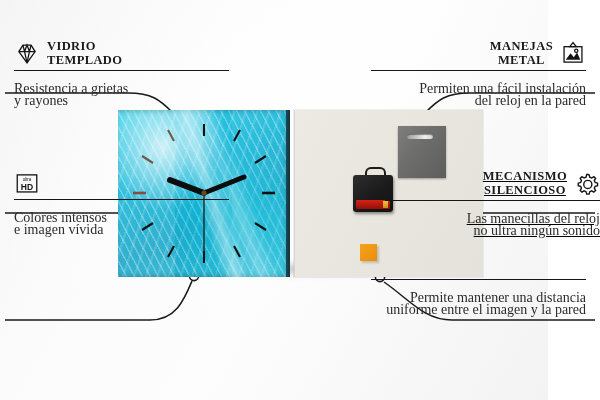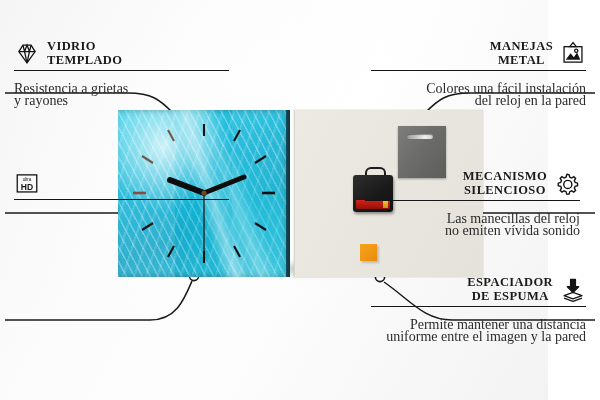--- a/index.html
+++ b/index.html
@@ -41,21 +41,21 @@
   }
   .feat.right .desc{text-align:right;}
   .ico{width:26px;height:26px;flex:0 0 26px;display:block;}
   .ico svg{display:block;width:26px;height:26px;}
 
   
   #f-vidrio   {left:14px;  top:40px;}
   #f-hd       {left:14px;  top:170px;}
   #f-bordes   {left:14px;  top:278px;}
   #f-manejas  {left:371px; top:40px;}
-  #f-mecanismo{left:365px; top:170px;}
+  #f-mecanismo{left:385px; top:170px;text-decoration:underline;}
   #f-espaciador{left:371px;top:276px;}
 
   
   #product{position:absolute;left:118px;top:110px;width:365px;height:167px;}
   #shadow{
     position:absolute;left:124px;top:262px;width:362px;height:20px;
     background:radial-gradient(ellipse 50% 50% at 50% 35%,rgba(90,90,95,.40),rgba(120,120,125,0) 72%);
     filter:blur(3px);
   }
   #clock{
@@ -201,71 +201,62 @@
     <div class="head">
       <span class="ico">
         <svg viewBox="0 0 32 32">
           <rect x="4" y="6" width="24" height="21" fill="none" stroke="#141414" stroke-width="1.6"></rect>
           <text x="16" y="14" font-family="Liberation Sans, sans-serif" font-size="5.5" fill="#141414" text-anchor="middle">ultra</text>
           <text x="16" y="24" font-family="Liberation Sans, sans-serif" font-size="10.5" font-weight="bold" fill="#141414" text-anchor="middle">HD</text>
         </svg>
       </span>
     </div>
     <div class="rule"></div>
+    <div class="desc">Colores intensos
+e imagen vívida</div>
   </div>
 
 
   <div class="feat right" id="f-manejas">
     <div class="head">
       <div class="ttl">MANEJAS
 METAL</div>
       <span class="ico">
         <svg viewBox="0 0 32 32" fill="none" stroke="#141414" stroke-width="1.6">
           <path d="M16 2 L12 7 H20 Z"></path>
           <rect x="5" y="7" width="22" height="19"></rect>
           <path d="M7 23 L13 15 L17 20 L21 14 L25 23 Z" fill="#141414" stroke="none"></path>
           <circle cx="20" cy="12" r="2"></circle>
         </svg>
       </span>
     </div>
     <div class="rule"></div>
-    <div class="desc">Colores una fácil instalación
+    <div class="desc">Permiten una fácil instalación
 del reloj en la pared</div>
   </div>
 
   <div class="feat right" id="f-mecanismo">
     <div class="head">
       <div class="ttl">MECANISMO
 SILENCIOSO</div>
       <span class="ico">
         <svg viewBox="0 0 32 32" fill="none" stroke="#141414" stroke-width="1.7">
           <path d="M16 4 L18.6 4.6 L19.4 7.6 L21.8 8.6 L24.4 7 L26.6 9.2 L25 11.8 L26 14.2
                    L29 15 L29 18 L26 18.8 L25 21.2 L26.6 23.8 L24.4 26 L21.8 24.4 L19.4 25.4
                    L18.6 28.4 L15.6 28.4 L14.8 25.4 L12.4 24.4 L9.8 26 L7.6 23.8 L9.2 21.2
                    L8.2 18.8 L5.2 18 L5.2 15 L8.2 14.2 L9.2 11.8 L7.6 9.2 L9.8 7 L12.4 8.6
                    L14.8 7.6 L15.6 4.6 Z"></path>
           <circle cx="17" cy="16.5" r="5"></circle>
         </svg>
       </span>
     </div>
     <div class="rule"></div>
     <div class="desc">Las manecillas del reloj
-no emiten vívida sonido</div>
+no ultra ningún sonido</div>
   </div>
 
   <div class="feat right" id="f-espaciador">
-    <div class="head">
-      <div class="ttl">ESPACIADOR
-DE ESPUMA</div>
-      <span class="ico">
-        <svg viewBox="0 0 32 32" fill="none" stroke="#141414" stroke-width="1.6" stroke-linejoin="round">
-          <path d="M13 3 H19 V12 H23 L16 19 L9 12 H13 Z" fill="#141414"></path>
-          <path d="M16 19 L27 23 L16 27 L5 23 Z"></path>
-          <path d="M5 26 L16 30 L27 26"></path>
-        </svg>
-      </span>
-    </div>
     <div class="rule"></div>
     <div class="desc">Permite mantener una distancia
 uniforme entre el imagen y la pared</div>
   </div>
 
 </div>
 
 </body></html>

